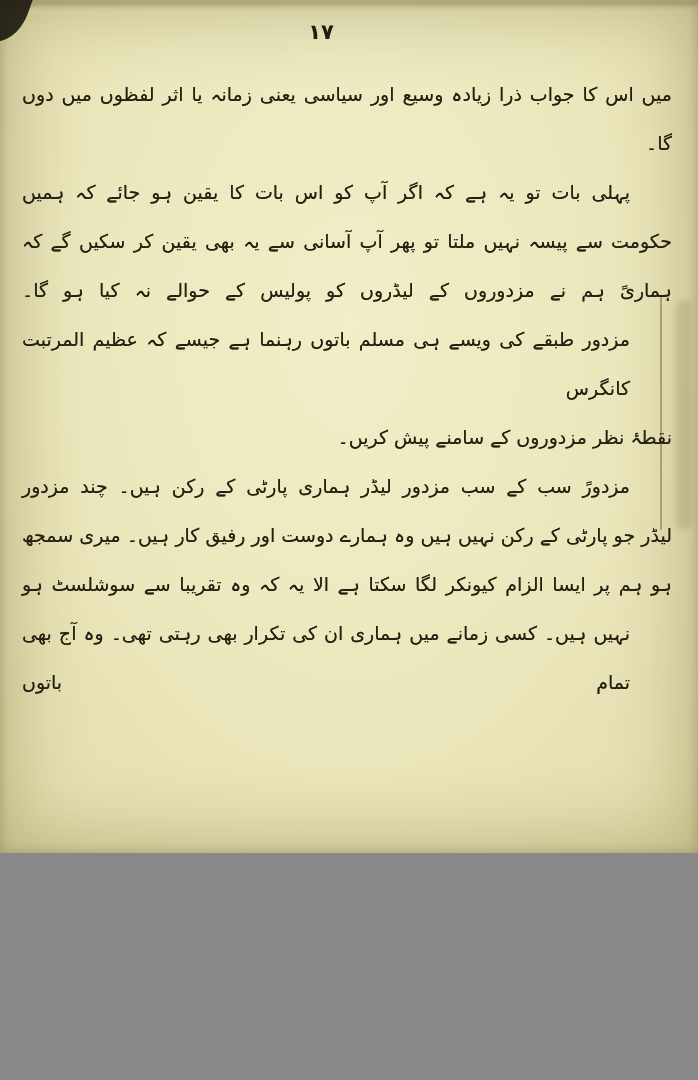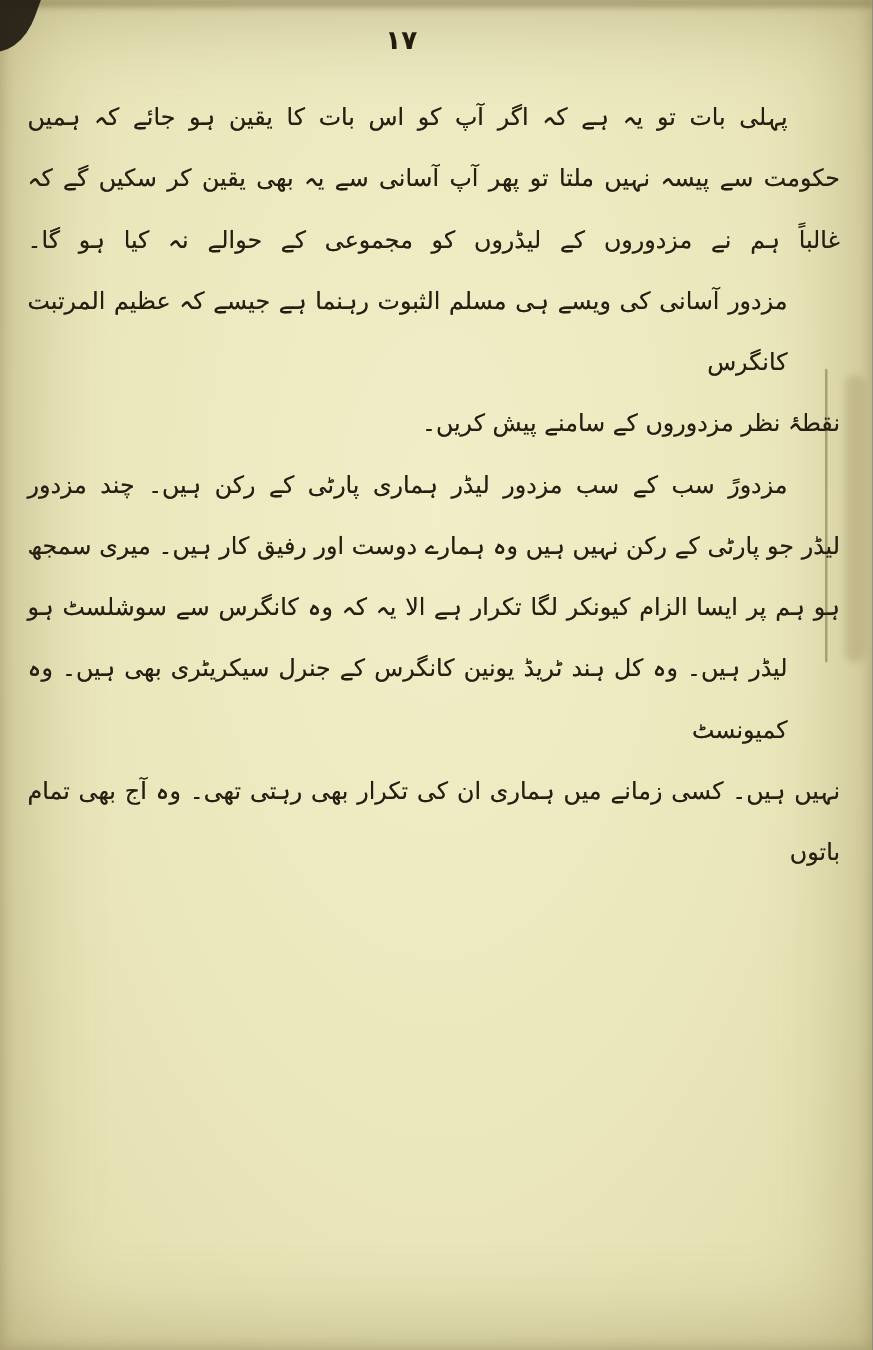--- a/index.html
+++ b/index.html
@@ -3,21 +3,21 @@
 <meta charset="utf-8">
 <style>
   html, body {
     margin: 0;
     padding: 0;
     background: #888;
   }
   .scan {
     position: relative;
     width: 698px;
-    height: 1080px;
+    height: 853px;
     margin: 0 auto;
     overflow: hidden;
     background:
       radial-gradient(ellipse at 50% 38%, #f1eec8 0%, #ebe7bc 55%, #e1dbab 100%);
     box-shadow: inset 0 0 70px 12px rgba(110, 95, 45, 0.32),
                 inset 0 0 10px 2px rgba(80, 65, 30, 0.22);
     font-family: "DejaVu Sans", sans-serif;
     color: #261f11;
   }
 
@@ -105,32 +105,34 @@
 
 <div class="scan">
   <div class="top-shade"></div>
   <div class="corner-mark"></div>
   <div class="edge-line"></div>
   <div class="margin-smudge"></div>
 
   <div class="page-number">۱۷</div>
 
   <div class="text-block" id="text-block" dir="rtl">
+      <div class="paragraph">
+        <div class="line">میں اس کا جواب ذرا زیادہ وسیع اور سیاسی یعنی زمانہ یا اثر لفظوں میں دوں گا۔</div>
+      </div>
       <div class="paragraph indent-first">
         <div class="line">پہلی بات تو یہ ہے کہ اگر آپ کو اس بات کا یقین ہو جائے کہ ہمیں</div>
         <div class="line">حکومت سے پیسہ نہیں ملتا تو پھر آپ آسانی سے یہ بھی یقین کر سکیں گے کہ</div>
-        <div class="line">غالباً ہم نے مزدوروں کے لیڈروں کو مجموعی کے حوالے نہ کیا ہو گا۔</div>
+        <div class="line">ہماریً ہم نے مزدوروں کے لیڈروں کو پولیس کے حوالے نہ کیا ہو گا۔</div>
       </div>
       <div class="paragraph indent-first">
-        <div class="line">مزدور آسانی کی ویسے ہی مسلم الثبوت رہنما ہے جیسے کہ عظیم المرتبت کانگرس</div>
+        <div class="line">مزدور طبقے کی ویسے ہی مسلم باتوں رہنما ہے جیسے کہ عظیم المرتبت کانگرس</div>
         <div class="line short">نقطۂ نظر مزدوروں کے سامنے پیش کریں۔</div>
       </div>
       <div class="paragraph indent-first">
         <div class="line">مزدورً سب کے سب مزدور لیڈر ہماری پارٹی کے رکن ہیں۔ چند مزدور</div>
         <div class="line">لیڈر جو پارٹی کے رکن نہیں ہیں وہ ہمارے دوست اور رفیق کار ہیں۔ میری سمجھ</div>
-        <div class="line">ہو ہم پر ایسا الزام کیونکر لگا تکرار ہے الا یہ کہ وہ کانگرس سے سوشلسٹ ہو</div>
+        <div class="line">ہو ہم پر ایسا الزام کیونکر لگا سکتا ہے الا یہ کہ وہ تقریبا سے سوشلسٹ ہو</div>
       </div>
       <div class="paragraph indent-first">
-        <div class="line">لیڈر ہیں۔ وہ کل ہند ٹریڈ یونین کانگرس کے جنرل سیکریٹری بھی ہیں۔ وہ کمیونسٹ</div>
         <div class="line">نہیں ہیں۔ کسی زمانے میں ہماری ان کی تکرار بھی رہتی تھی۔ وہ آج بھی تمام باتوں</div>
       </div>
     </div>
 </div>
 
 </body></html>

